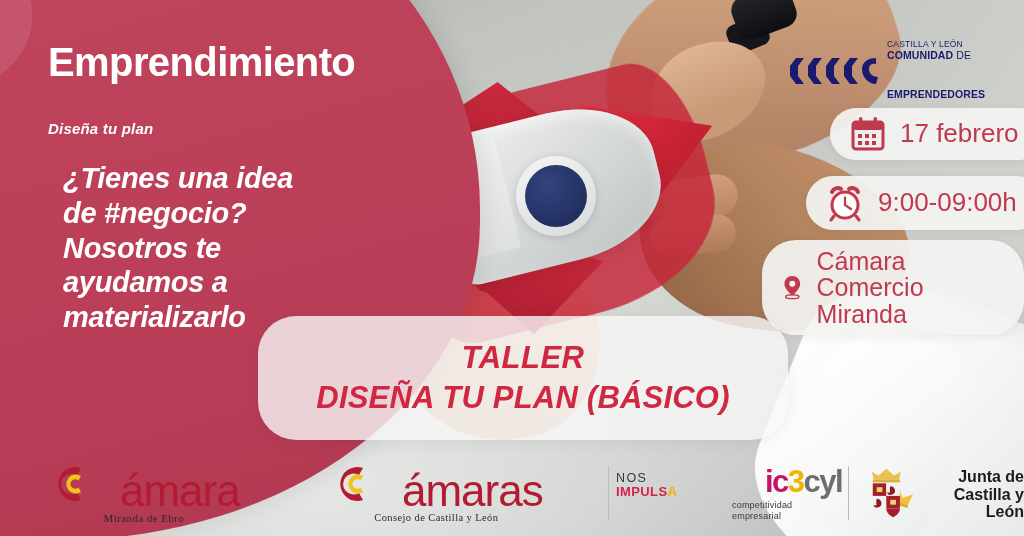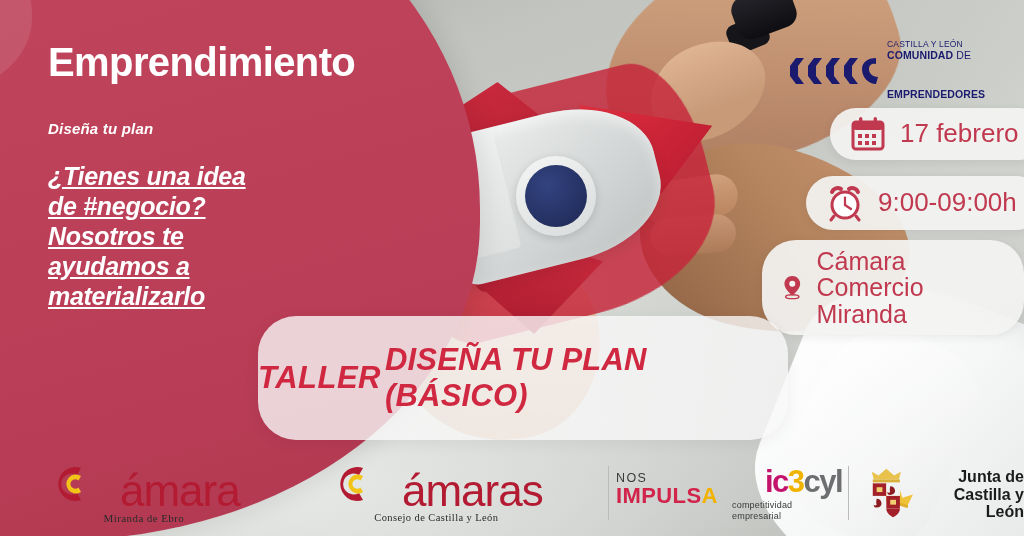--- a/index.html
+++ b/index.html
@@ -103,22 +103,22 @@
     border-radius:0 54% 60% 0/0 52% 46% 0;
     box-shadow:4px 0 26px rgba(0,0,0,.10);}
   .panel-blob{position:absolute;left:52px;top:92px;width:200px;height:150px;
     background:rgba(255,255,255,.10);border-radius:50% 50% 46% 54%/52% 48% 50% 50%;}
 
   .panel-txt{position:absolute;left:48px;top:34px;width:330px;color:#fff;}
   .h-title{font-size:40px;font-weight:bold;letter-spacing:-.6px;line-height:1;
     margin:8px 0 38px 0;}
   .h-sub{font-size:15px;font-weight:bold;font-style:italic;margin:0 0 24px 0;
     letter-spacing:.2px;}
-  .h-lead{font-size:25px;font-weight:bold;font-style:italic;line-height:1.2;
-    margin:0;letter-spacing:-.3px;text-decoration:underline;}
+  .h-lead{font-size:29px;font-weight:bold;font-style:italic;line-height:1.2;
+    margin:15px;letter-spacing:-.3px;}
 
   
   .ccce{position:absolute;left:790px;top:40px;display:flex;align-items:center;gap:9px;}
   .ccce-mark{display:block;}
   .ccce-txt{line-height:1.12;color:#1a1a6e;}
   .ccce-l1{font-size:8.5px;letter-spacing:.2px;}
   .ccce-l2{font-size:10.5px;font-weight:bold;letter-spacing:.1px;}
   .ccce-l2 span{font-weight:normal;}
   .ccce-l3{font-size:10.5px;font-weight:bold;letter-spacing:.1px;margin-top:28px;}
 
@@ -129,40 +129,40 @@
   .pill-txt{color:#c0394f;font-size:26px;line-height:1.05;white-space:nowrap;}
   .pill-date{left:830px;top:108px;}
   .pill-time{left:806px;top:176px;}
   .pill-loc{left:762px;top:240px;}
   .pill-loc .pill-txt{font-size:25px;white-space:normal;}
 
   
   .banner{position:absolute;left:258px;top:316px;width:530px;height:124px;
     background:rgba(248,248,248,.80);border-radius:38px;
     box-shadow:0 3px 16px rgba(0,0,0,.06);
-    display:flex;flex-direction:row;align-items:center;justify-content:center;gap:4px;}
+    display:flex;flex-direction:column;align-items:center;justify-content:center;gap:4px;}
   .b-l1{font-size:31px;font-weight:bold;font-style:italic;color:#cf2840;letter-spacing:.5px;}
   .b-l2{font-size:31px;font-weight:bold;font-style:italic;color:#cf2840;letter-spacing:.2px;}
 
   
   .logos{position:absolute;left:0;bottom:0;width:1024px;height:86px;
     display:flex;align-items:center;}
   .lg{position:absolute;display:flex;align-items:center;}
 
   .cam{font-family:Liberation Sans, sans-serif;color:#b31b32;gap:36px;}
   .cam-main{font-size:44px;line-height:.92;letter-spacing:-1px;display:flex;align-items:baseline;}
   .cam-sub{font-family:"Liberation Serif", serif;font-size:11px;color:#2b2b2b;
     letter-spacing:.4px;text-align:center;margin-top:1px;}
   .cam2-sub{font-size:10.5px;}
   .cam-wrap{display:flex;flex-direction:column;align-items:center;}
   .c-mark{position:relative;width:40px;height:44px;flex:0 0 auto;margin-right:-4px;}
 
   .impulsa{font-size:15px;font-weight:bold;line-height:1.02;letter-spacing:.6px;}
   .imp1{color:#3a3a3a;font-weight:normal;font-size:12.5px;letter-spacing:1.4px;}
-  .imp2{color:#d2234a;font-size:22px;font-weight:bold;letter-spacing:.4px;}
+  .imp2{color:#d2234a;font-size:13px;font-weight:bold;letter-spacing:.4px;}
   .imp2 b{color:#f2b300;}
 
   .icecyl-top{display:flex;align-items:baseline;font-size:31px;font-weight:bold;
     letter-spacing:-1.5px;line-height:1;}
   .ice-ic{color:#c3136b;margin-left:33px;}
   .ice-e{color:#f0b400;}
   .ice-cyl{color:#6d6e70;}
   .icecyl-sub{font-size:9px;color:#3a3a3a;line-height:1.25;margin-top:3px;letter-spacing:.2px;}
 
   .jcyl{display:flex;align-items:center;gap:8px;}

